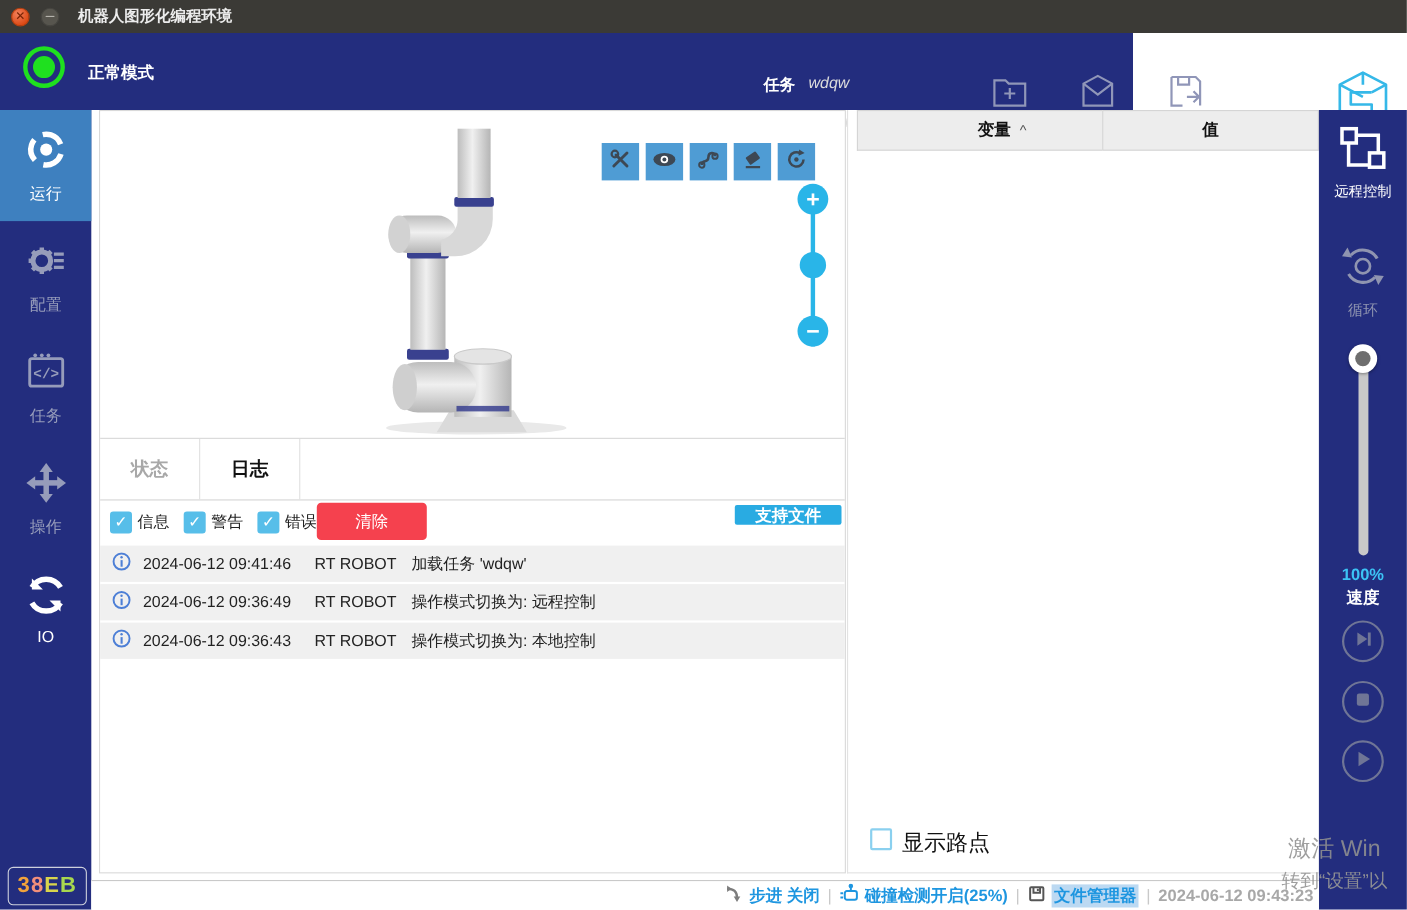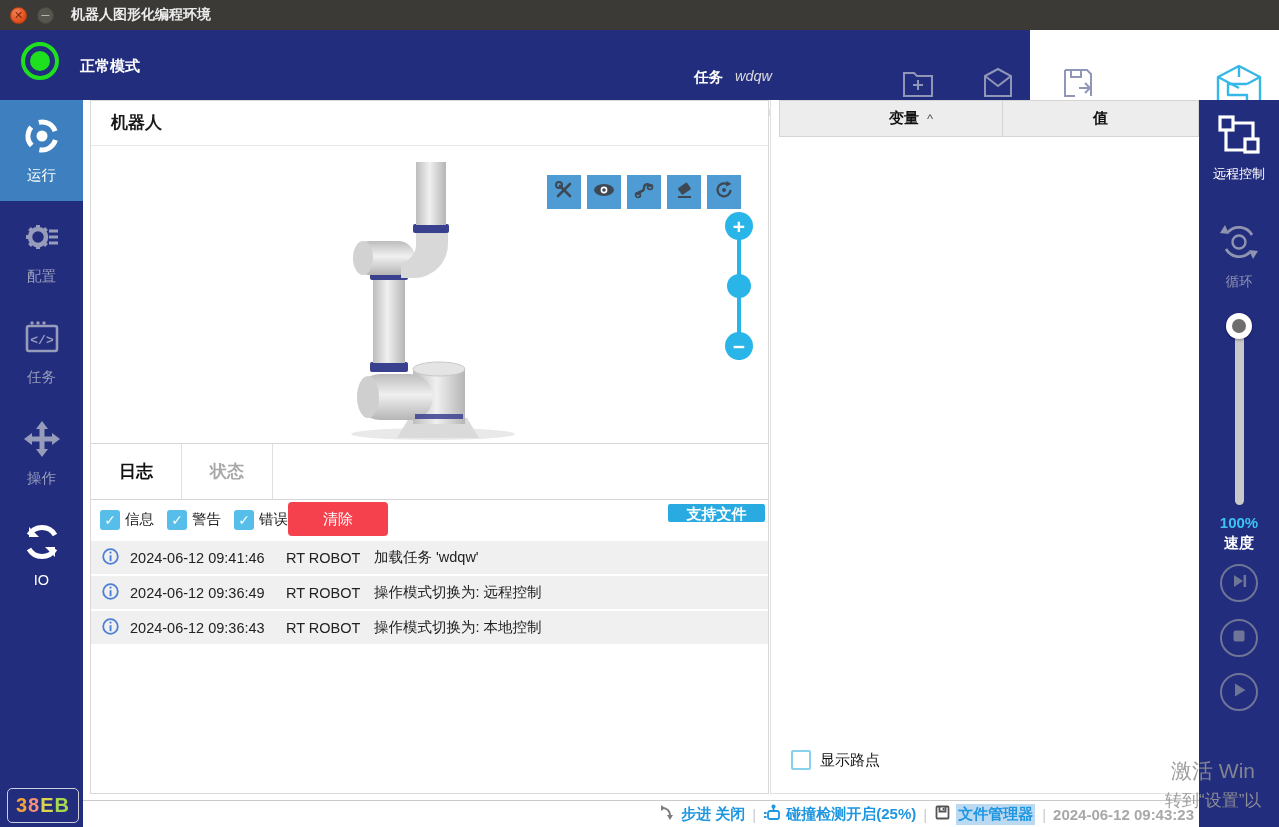--- a/index.html
+++ b/index.html
@@ -71,21 +71,21 @@
   .log-ico{margin:0 11px 0 11px;flex:0 0 17px;}
   .log-time{width:156px;} .log-src{width:88px;} .log-msg{flex:1;}
   
   .vars-panel{position:absolute;left:770px;top:100px;width:429px;height:694px;background:#fff;
               border-left:1px solid #e2e2e2;border-bottom:1px solid #e2e2e2;box-sizing:border-box;}
   .vars-header{position:absolute;left:8px;top:0;right:0;height:37px;display:flex;}
   .vars-cell{background:#ededed;border:1px solid #d5d5d5;display:flex;align-items:center;justify-content:center;
              font-weight:bold;font-size:15px;color:#111;gap:8px;cursor:pointer;box-sizing:border-box;}
   .vars-cell.c1{width:223px;border-right:none;padding-left:40px;} .vars-cell.c2{flex:1;}
   .sort-caret{font-weight:normal;color:#555;font-size:13px;}
-  .waypoints{position:absolute;left:20px;bottom:23px;display:flex;align-items:center;gap:9px;font-size:15px;color:#111;cursor:pointer;}
+  .waypoints{position:absolute;left:20px;bottom:13px;display:flex;align-items:flex-start;gap:9px;font-size:20px;color:#111;cursor:pointer;}
   .wp-box{width:20px;height:20px;border:2px solid #8ad0ef;border-radius:2px;background:#fff;box-sizing:border-box;}
   
   .rsidebar{position:absolute;left:1199px;top:100px;width:80px;height:727px;background:#232d7e;}
   .rs-block{position:absolute;left:0;width:80px;display:flex;flex-direction:column;align-items:center;gap:6px;cursor:pointer;}
   .rs-remote{top:14px;color:#fff;font-size:13px;}
   .rs-loop{top:120px;color:#8f94b0;font-size:13.5px;}
   .speed-track{position:absolute;left:36px;top:222px;width:9px;height:183px;background:#c9c9c9;border-radius:5px;}
   .speed-handle{position:absolute;left:27px;top:213px;width:26px;height:26px;border-radius:50%;background:#fff;
                 box-shadow:0 1px 3px rgba(0,0,0,.4);cursor:pointer;}
   .speed-handle::after{content:'';position:absolute;left:6px;top:6px;width:14px;height:14px;border-radius:50%;background:#6e6e6e;}
@@ -247,21 +247,20 @@
 
   <div class="dev-badge">
     <span style="color: rgb(242, 163, 59);">3</span>
     <span style="color: rgb(242, 143, 122);">8</span>
     <span style="color: rgb(216, 212, 76);">E</span>
     <span style="color: rgb(168, 216, 78);">B</span>
   </div>
 </div>
 
 <div class="main-panel">
-  <div class="panel-title">机器人</div>
 
   <div class="view-area">
     <svg width="679" height="297" viewBox="0 0 679 297">
       <defs>
         <linearGradient id="gv" x1="0" y1="0" x2="1" y2="0">
           <stop offset="0" stop-color="#bdbdbd"></stop>
             <stop offset=".45" stop-color="#f0f0f0"></stop>
             <stop offset="1" stop-color="#b5b5b5"></stop>
         </linearGradient>
         <linearGradient id="gh" x1="0" y1="0" x2="0" y2="1">
@@ -338,22 +337,22 @@
 
     <div class="zoom-ctl">
       <div class="zoom-line"></div>
       <div class="zoom-btn zoom-plus">+</div>
       <div class="zoom-handle"></div>
       <div class="zoom-btn zoom-minus">−</div>
     </div>
   </div>
 
   <div class="tabs-row">
+    <div class="tab inactive">状态</div>
     <div class="tab active">日志</div>
-    <div class="tab inactive">状态</div>
   </div>
 
   <div class="filter-row">
     <div class="chk chk-info">
       <span class="chk-box">✓</span>
       <span>信息</span>
     </div>
     <div class="chk chk-warn">
       <span class="chk-box">✓</span>
       <span>警告</span>

